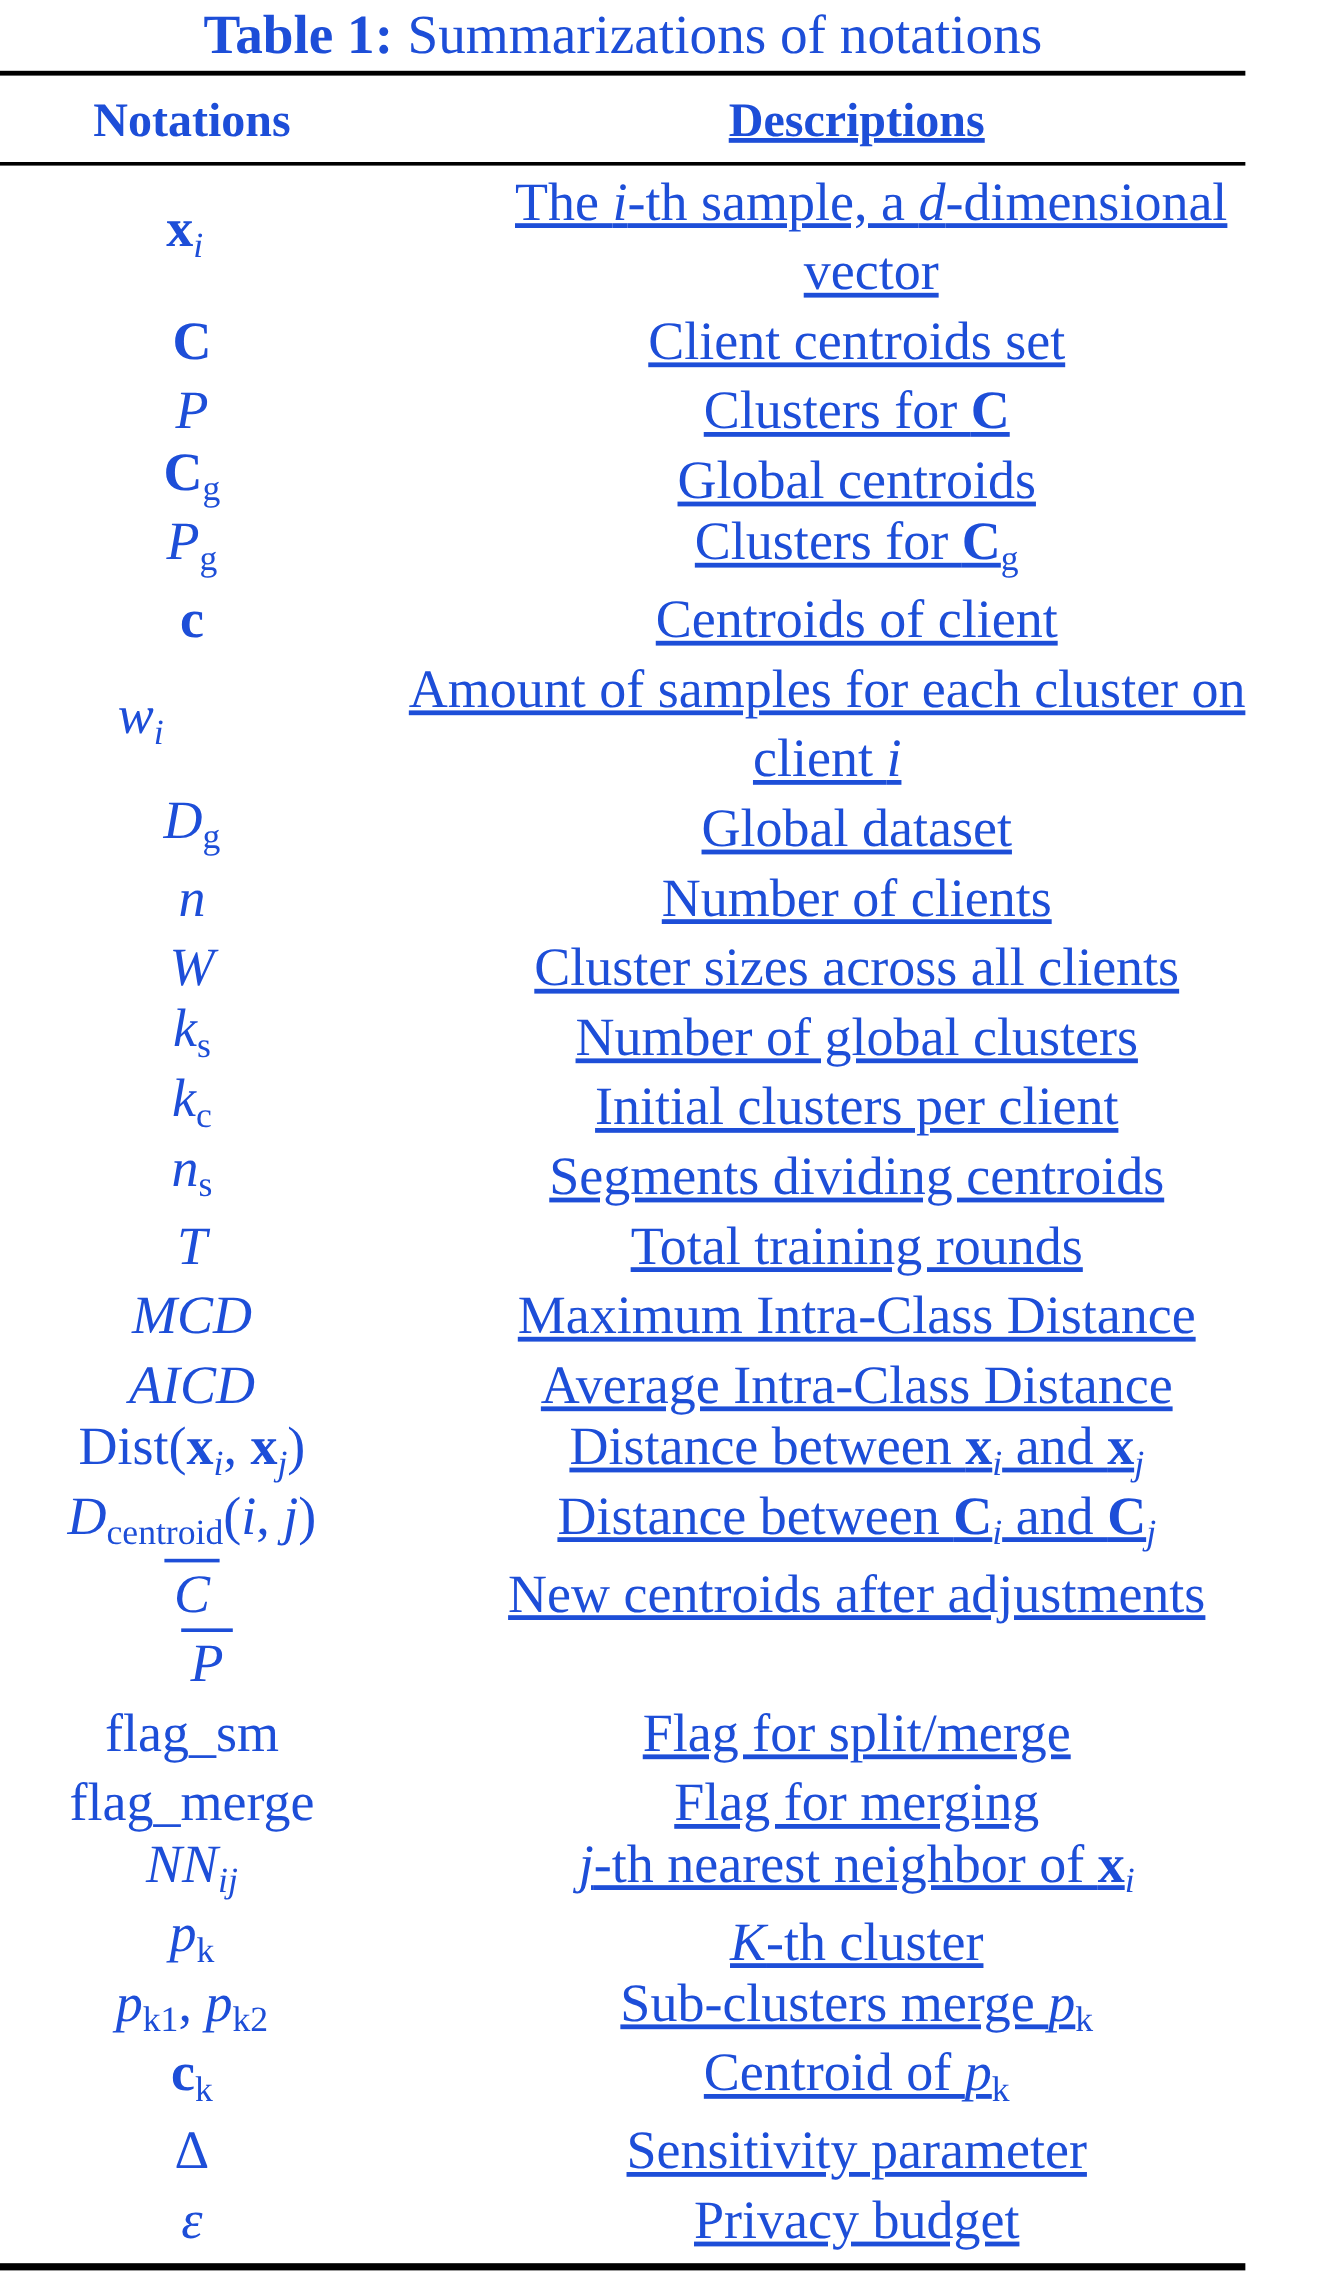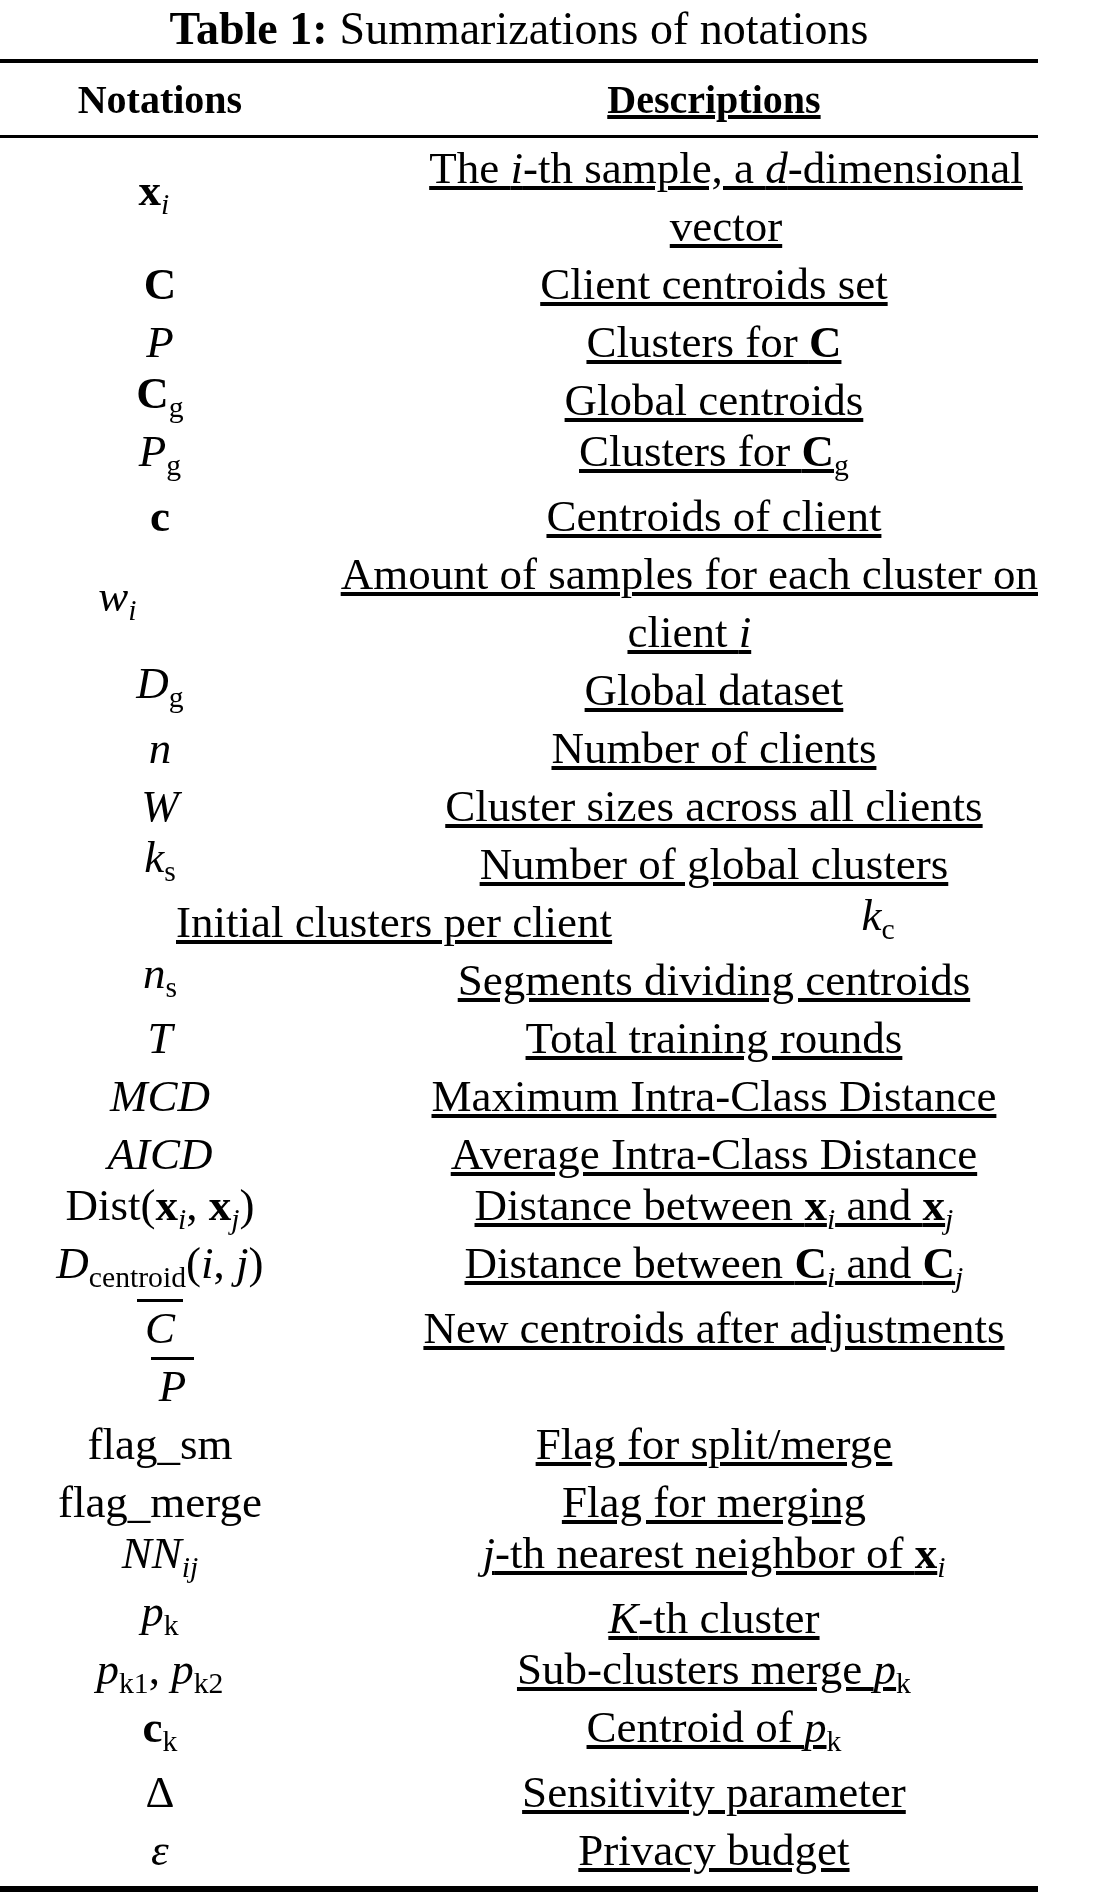--- a/index.html
+++ b/index.html
@@ -1,17 +1,17 @@
 <!DOCTYPE html>
 <html><head>
 <meta charset="utf-8">
 <style>
   html,body{margin:0;padding:0;background:#fff;}
   .page{
-    position:relative;width:1038px;height:1900px;background:#ffffff;color:#000000;
+    position:relative;width:1038px;height:1900px;background:#ffffff;color:#1d4ed8;
     font-family:"Liberation Serif","DejaVu Serif",serif;overflow:hidden;
   }
   .title{position:absolute;top:0;left:0;width:100%;text-align:center;
     font-size:46px;line-height:58px;white-space:nowrap;}
   .title .bold{font-weight:bold;margin-right:12px;}
   .rule{position:absolute;left:0;width:100%;background:#000;}
   #toprule{top:59px;height:4px;}
   #midrule{top:135px;height:3px;}
   #botrule{top:1886px;height:6px;}
   .header-row{position:absolute;top:64px;left:0;width:100%;height:70px;display:flex;align-items:center;}
@@ -86,22 +86,22 @@
       </div>
       <div class="row">
         <div class="cell col1"><span class="it">W</span></div>
         <div class="cell col2"><span class="rm">Cluster sizes across all clients</span></div>
       </div>
       <div class="row">
         <div class="cell col1"><span class="it">k</span><span class="sub">s</span></div>
         <div class="cell col2"><span class="rm">Number of global clusters</span></div>
       </div>
       <div class="row">
+        <div class="cell col1"><span class="it">k</span><span class="sub">c</span></div>
         <div class="cell col2"><span class="rm">Initial clusters per client</span></div>
-        <div class="cell col1"><span class="it">k</span><span class="sub">c</span></div>
       </div>
       <div class="row">
         <div class="cell col1"><span class="it">n</span><span class="sub">s</span></div>
         <div class="cell col2"><span class="rm">Segments dividing centroids</span></div>
       </div>
       <div class="row">
         <div class="cell col1"><span class="it">T</span></div>
         <div class="cell col2"><span class="rm">Total training rounds</span></div>
       </div>
       <div class="row">

